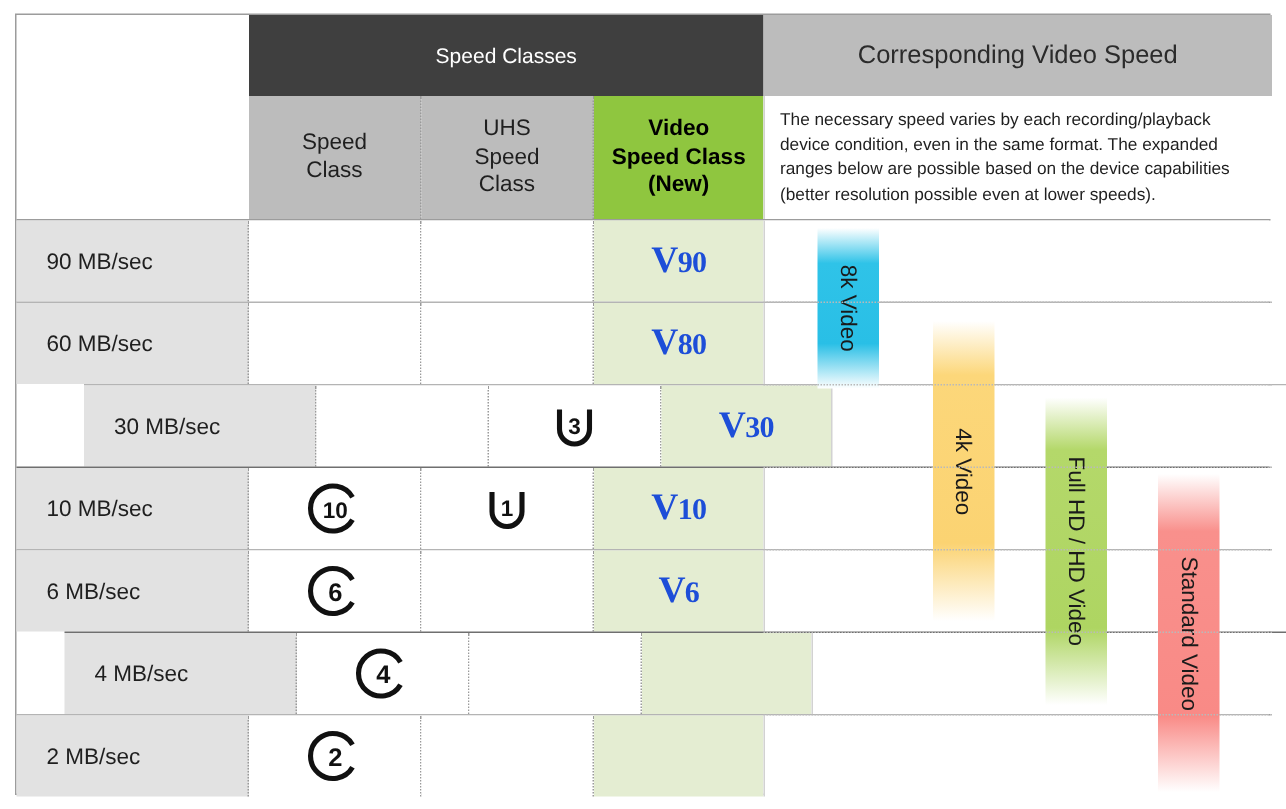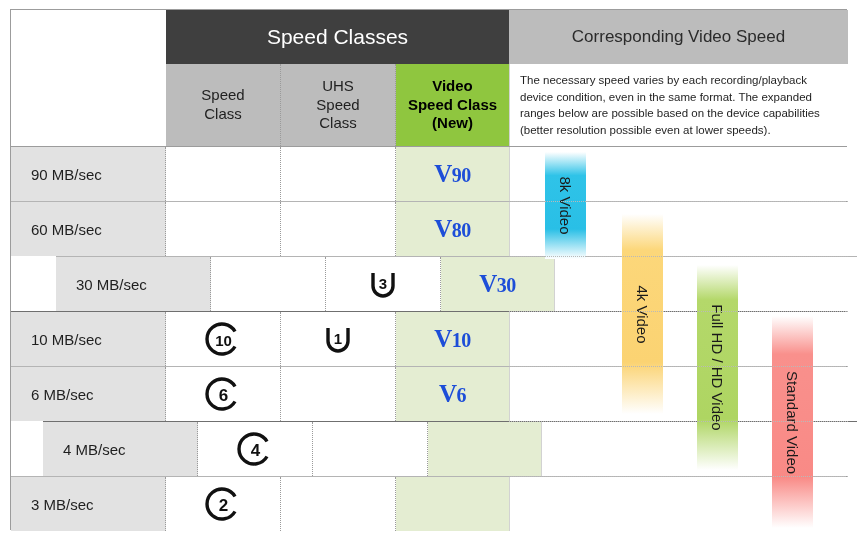--- a/index.html
+++ b/index.html
@@ -25,21 +25,21 @@
     position:absolute; left:0; top:0; width:155px; height:136px;
     background:#bcbcbc; color:#2b2b2b;
     display:flex; align-items:center; padding-left:16px;
     font-size:16px; line-height:1.32;
     border-right:1px solid #c9c9c9;
   }
   .hdr-speedclasses {
     position:absolute; left:155px; top:0; width:343px; height:54px;
     background:#3f3f3f; color:#ffffff;
     display:flex; align-items:center; justify-content:center;
-    font-size:21px;
+    font-size:14px;
   }
   .hdr-videofmt {
     position:absolute; left:498px; top:0; width:339px; height:54px;
     background:#bcbcbc; color:#2b2b2b;
     display:flex; align-items:center; justify-content:center;
     font-size:17px;
   }
   .sub-hdr {
     position:absolute; top:54px; height:82px;
     display:flex; align-items:center; justify-content:center;
@@ -226,21 +226,21 @@
                 <path d="M30 10.5 A15 15 0 1 0 30 25.5" fill="none" stroke="#111" stroke-width="3.4"></path>
                 <text x="18.5" y="24.5" text-anchor="middle" font-family="Liberation Sans, sans-serif" font-size="17" font-weight="bold" fill="#111">4</text>
               </svg>
             </span>
           </div>
           <div class="cell c-uhs"></div>
           <div class="cell c-vsc"></div>
           <div class="cell c-right"></div>
         </div>
         <div class="row" style="top: 330px;">
-          <div class="cell c-label">3 MB/sec</div>
+          <div class="cell c-label">2 MB/sec</div>
           <div class="cell c-sc">
             <span class="icon-c">
               <svg width="36" height="36" viewBox="0 0 36 36">
                 <path d="M30 10.5 A15 15 0 1 0 30 25.5" fill="none" stroke="#111" stroke-width="3.4"></path>
                 <text x="18.5" y="24.5" text-anchor="middle" font-family="Liberation Sans, sans-serif" font-size="17" font-weight="bold" fill="#111">2</text>
               </svg>
             </span>
           </div>
           <div class="cell c-uhs"></div>
           <div class="cell c-vsc"></div>

